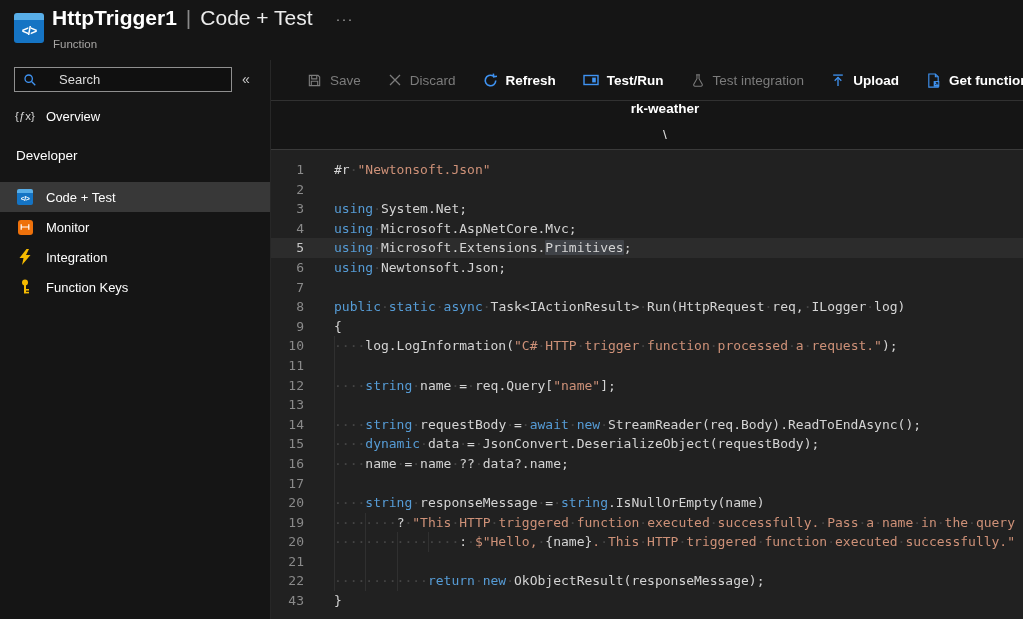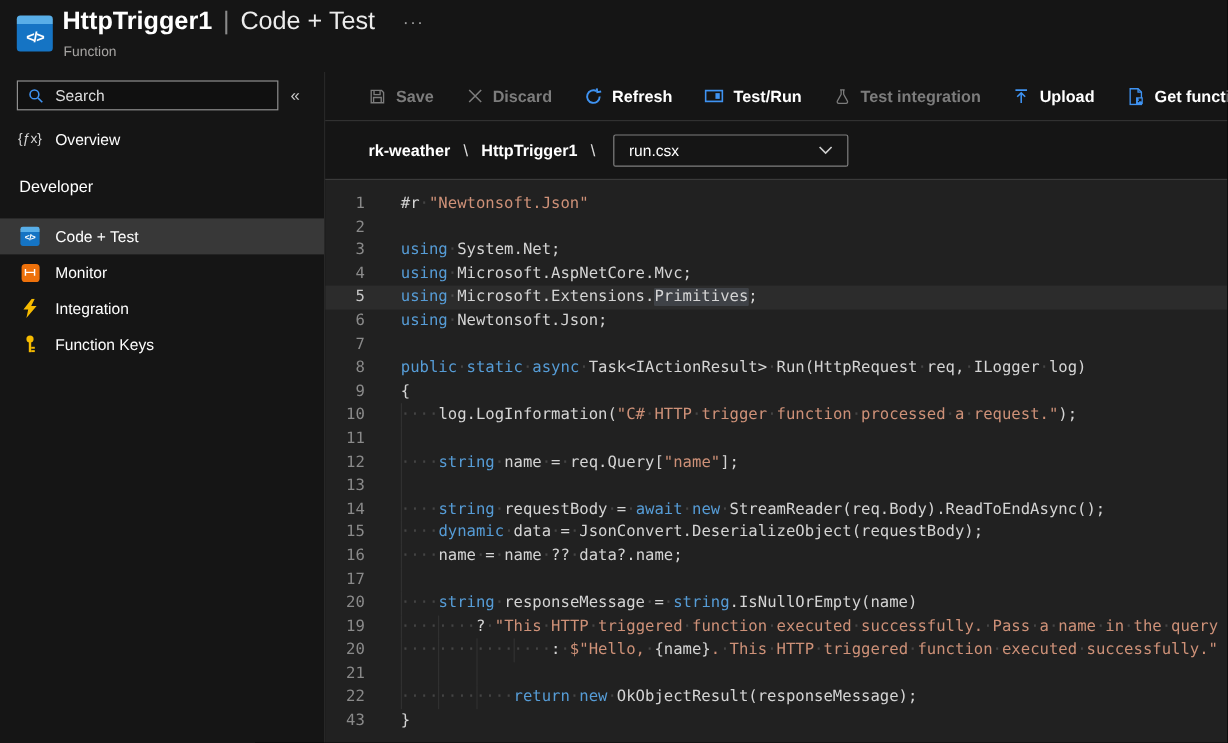--- a/index.html
+++ b/index.html
@@ -17,21 +17,21 @@
   .tsep{color:#8a8a8a;font-weight:300;}
   .t2{font-weight:400;color:#ececec;}
   .more{color:#9d9d9d;font-size:15px;margin-left:14px;letter-spacing:1px;cursor:pointer;align-self:center;}
   .subtitle{position:absolute;left:53px;top:38px;font-size:11.5px;color:#a7a5a3;}
 
   
   aside{position:absolute;left:0;top:60px;width:270px;bottom:0;}
   .searchbox{position:absolute;left:14px;top:7px;width:218px;height:25px;border:1px solid #8f8f8f;
     display:flex;align-items:center;padding:0 8px;box-sizing:border-box;background:#101010;}
   .searchbox input{flex:1;background:transparent;border:0;outline:0;color:#a3a3a3;font-size:13px;
-    margin-left:7px;font-family:inherit;min-width:0;}
+    margin-left:20px;font-family:inherit;min-width:0;}
   .searchbox input::placeholder{color:#dcdcdc;opacity:1;}
   .collapse{position:absolute;left:242px;top:11px;font-size:14px;color:#c9c9c9;cursor:pointer;}
   .nav-item{display:flex;align-items:center;height:30px;padding-left:16px;gap:12px;font-size:13px;
     color:#fdfdfd;cursor:pointer;}
   .nav-item .icw{width:18px;display:flex;justify-content:center;align-items:center;flex:none;}
   .nav-item.selected{background:var(--selected-bg);}
   .overview{position:absolute;left:0;top:41px;width:100%;}
   .fx{font-size:11.5px;color:#d6d6d6;letter-spacing:0;}
   .section{position:absolute;left:16px;top:88px;font-weight:400;font-size:13.5px;}
   nav{position:absolute;left:0;top:122px;width:100%;}
@@ -40,25 +40,25 @@
     align-items:center;justify-content:center;}
   .cwi{width:16px;height:16px;border-radius:2px;display:flex;align-items:center;justify-content:center;
     background:linear-gradient(to bottom,var(--icon-blue-light) 0 25%,var(--icon-blue) 25%);}
   .cwi b{font-size:7px;margin-top:3px;color:#fff;font-weight:700;letter-spacing:-.5px;}
 
   
   main{position:absolute;left:270px;top:60px;right:0;bottom:0;border-left:1px solid #272727;}
   .toolbar{position:absolute;left:0;top:0;right:0;height:41px;box-sizing:border-box;
     display:flex;align-items:center;padding-left:36px;gap:27px;border-bottom:1px solid #313131;}
   .tb-btn{display:flex;align-items:center;gap:8px;font-size:13.5px;font-weight:600;color:#fff;cursor:pointer;white-space:nowrap;}
-  .tb-btn.disabled{color:var(--disabled-color);font-weight:700;cursor:default;justify-content:center;}
+  .tb-btn.disabled{color:var(--disabled-color);font-weight:400;cursor:default;justify-content:center;}
   .tb-ic{display:flex;color:var(--accent);}
   .tb-btn.disabled .tb-ic{color:var(--disabled-color);}
   .breadcrumb{position:absolute;left:0;top:41px;right:0;height:49px;box-sizing:border-box;
-    display:flex;align-items:center;padding-left:36px;gap:11px;border-bottom:1px solid #3a3a3a;font-size:13.5px;}
+    display:flex;align-items:center;padding-left:36px;gap:11px;border-bottom:1px solid #3a3a3a;font-size:13.5px;flex-direction:column;}
   .bc{font-weight:700;cursor:pointer;}
   .bcsep{color:#e0e0e0;}
   .file-dd{margin-left:4px;width:196px;height:27px;border:1px solid #7f7f7f;border-radius:2px;
     display:flex;align-items:center;justify-content:space-between;padding:0 12px;box-sizing:border-box;
     font-size:13px;cursor:pointer;}
 
   
   .editor{position:absolute;left:0;top:90px;right:0;bottom:0;background:var(--editor-bg);
     font-family:"DejaVu Sans Mono",monospace;font-size:13px;overflow:hidden;padding-top:10px;cursor:text;}
   .line{position:relative;height:19.6px;line-height:19.6px;white-space:nowrap;}

